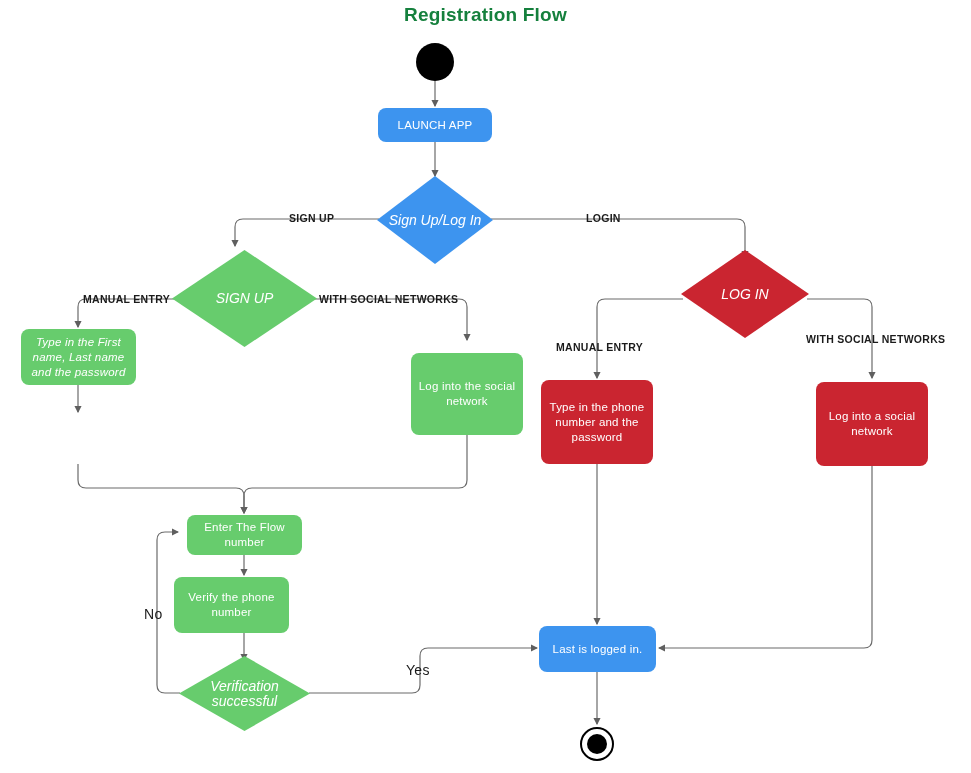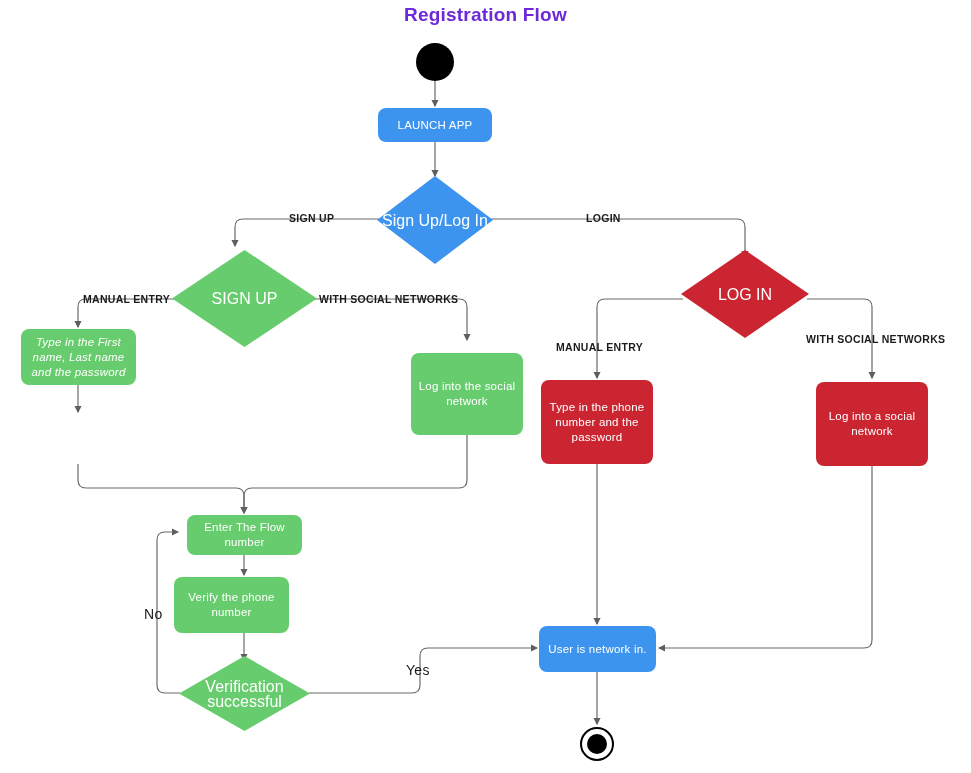--- a/index.html
+++ b/index.html
@@ -55,32 +55,33 @@
   }
   .diamond-label {
     position: absolute;
     left: 0; top: 0;
     width: 100%; height: 100%;
     display: flex;
     align-items: center;
     justify-content: center;
     text-align: center;
     color: #ffffff;
-    font-size: 16px;
+    font-size: 14px;
     line-height: 15px;
+    font-style: italic;
   }
   .title {
     position: absolute;
     left: 0;
     top: 4px;
     width: 971px;
     text-align: center;
     font-size: 19px;
     font-weight: bold;
-    color: #6d28d9;
+    color: #15803d;
     letter-spacing: 0.2px;
   }
   .start-node {
     position: absolute;
     width: 38px;
     height: 38px;
     border-radius: 50%;
     background: #000000;
   }
   .end-node {
@@ -222,21 +223,21 @@
 
   <div class="node box red" style="left:541px; top:380px; width:112px; height:84px;">
     <span>Type in the phone number and the password</span>
   </div>
 
   <div class="node box red" style="left:816px; top:382px; width:112px; height:84px;">
     <span>Log into a social network</span>
   </div>
 
   <div class="node box blue" style="left:539px; top:626px; width:117px; height:46px;">
-    <span>User is network in.</span>
+    <span>Last is logged in.</span>
   </div>
 
   <div class="end-node" style="left:580px; top:727px;">
     <div class="end-node-inner"></div>
   </div>
 
   <div class="edge-label" style="left:289px; top:212px;">SIGN UP</div>
 
   <div class="edge-label" style="left:586px; top:212px;">LOGIN</div>
 

